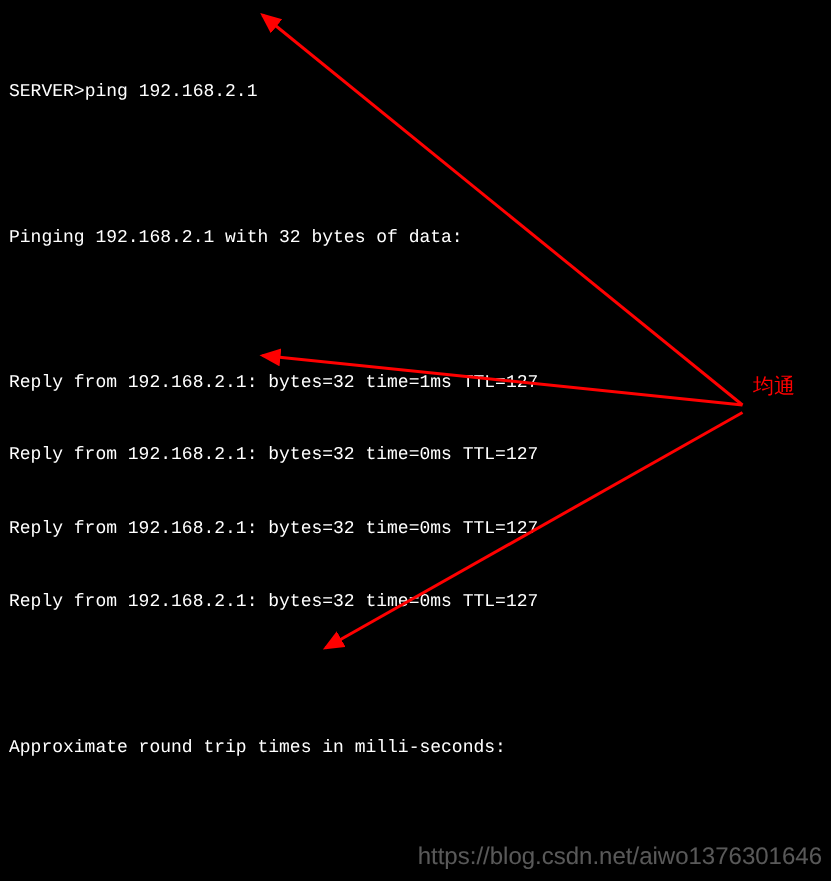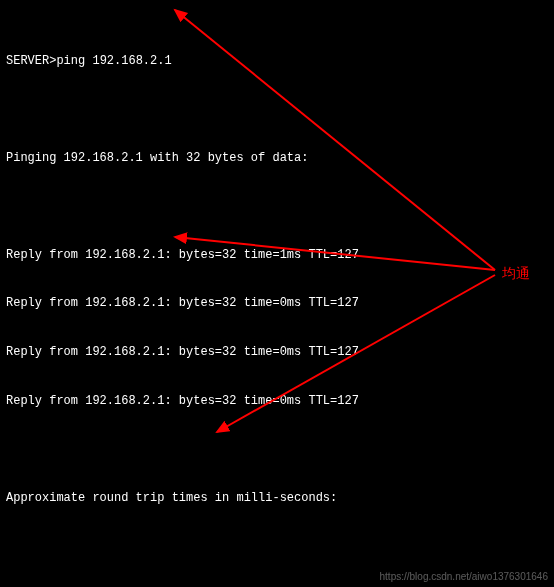--- a/index.html
+++ b/index.html
@@ -23,29 +23,29 @@
   .line { display: block; }
   .annotation {
     position: absolute;
     color: #ff0000;
     font-family: sans-serif;
     font-size: 14px;
     z-index: 3;
   }
   .annotation-label {
     left: 502px;
-    top: 264px;
+    top: 248px;
   }
   .watermark {
     position: absolute;
     right: 6px;
     bottom: 4px;
     color: rgba(255,255,255,0.35);
     font-family: sans-serif;
-    font-size: 10px;
+    font-size: 16px;
     z-index: 2;
   }
   svg.arrows {
     position: absolute;
     top: 0; left: 0;
     width: 554px;
     height: 587px;
     z-index: 2;
     pointer-events: none;
   }

